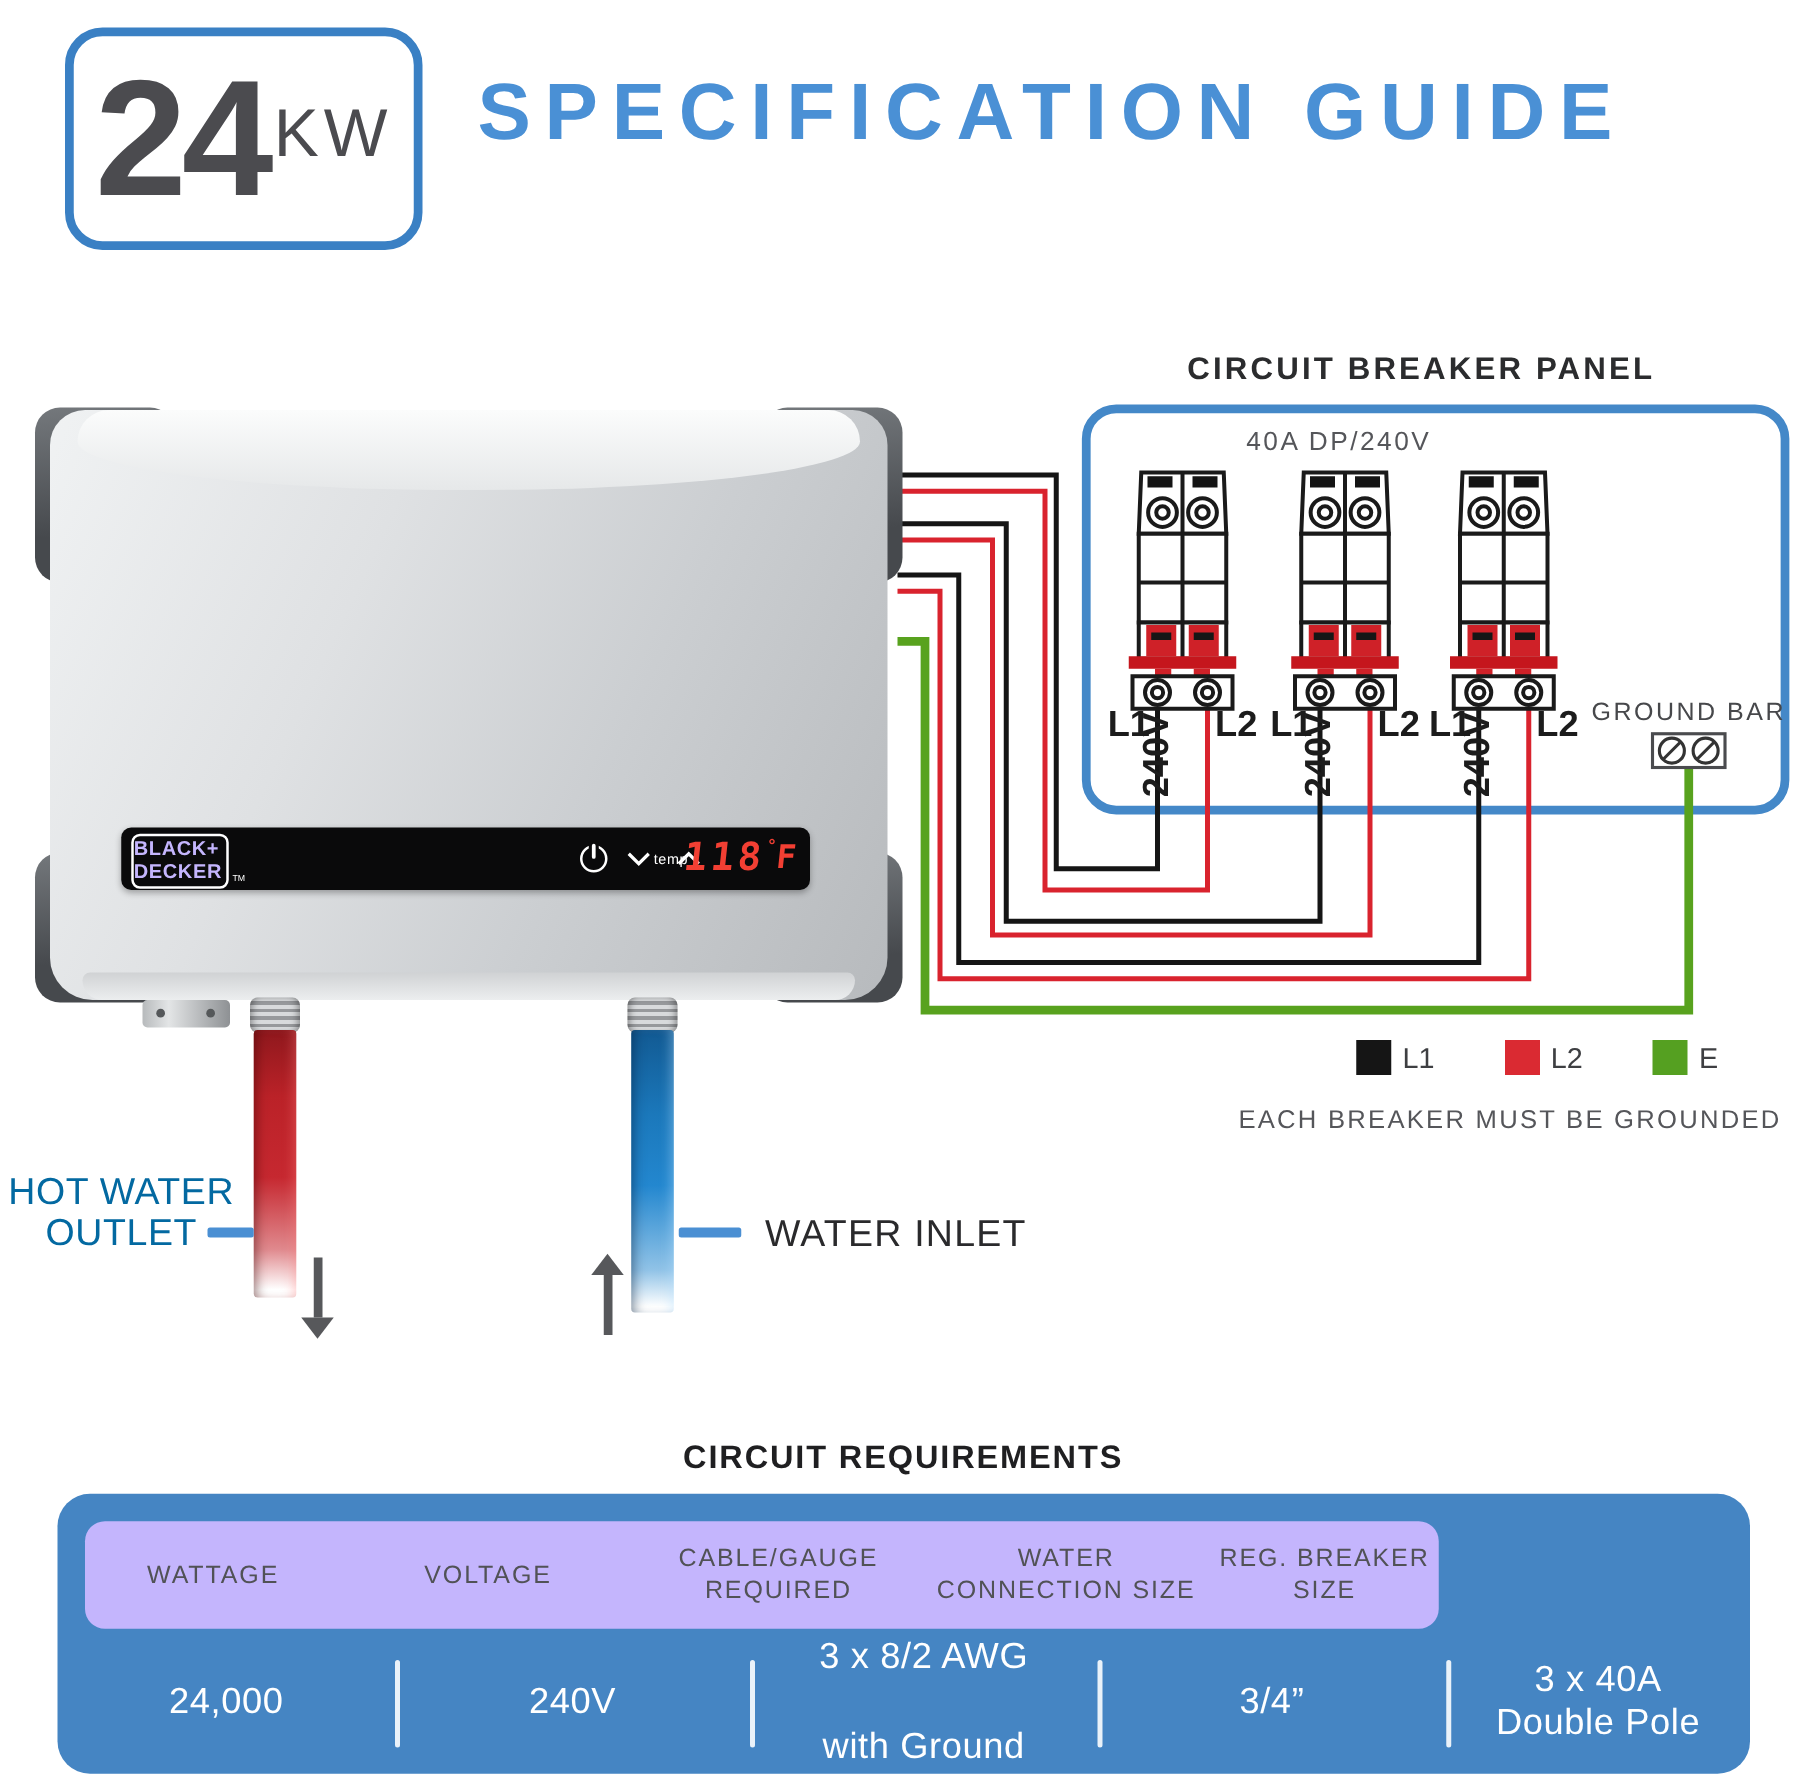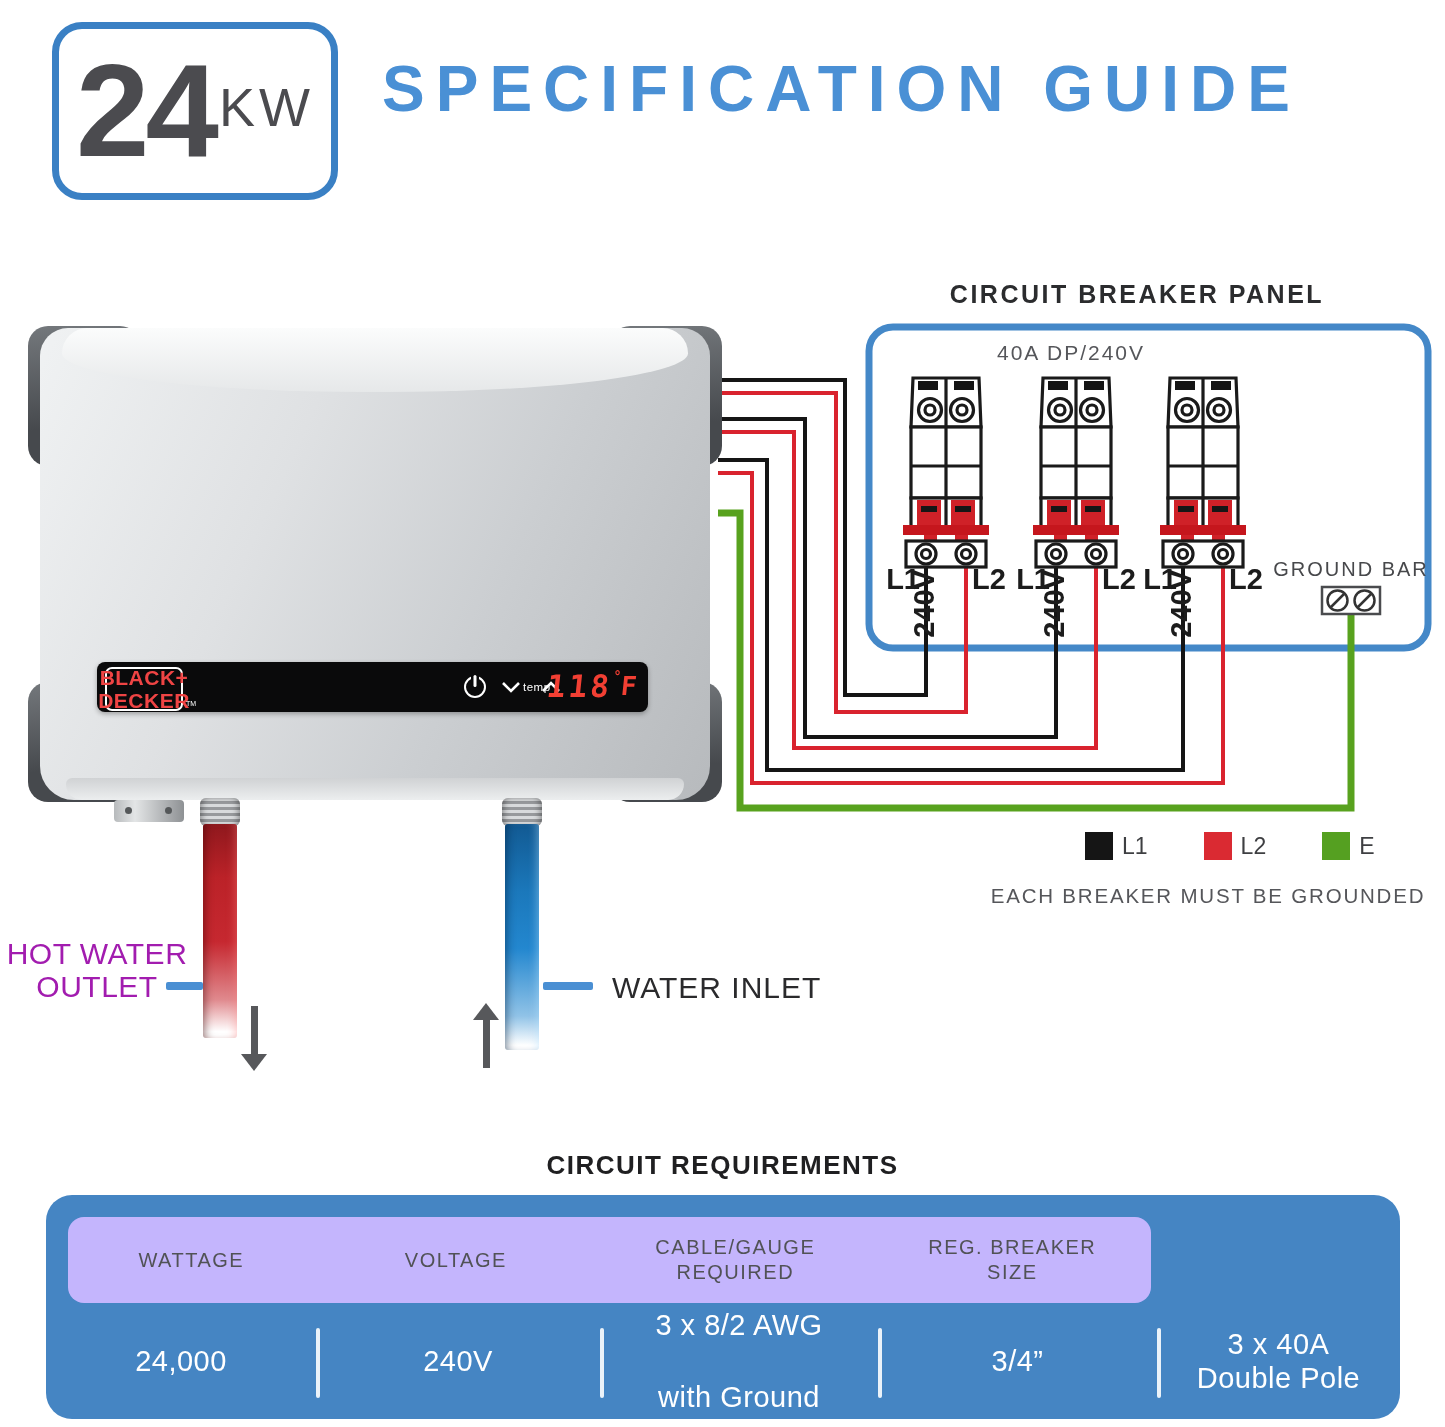--- a/index.html
+++ b/index.html
@@ -35,22 +35,22 @@
   .cap.br{right:-2px;bottom:-2px;height:120px;}
   .heater-body{position:absolute;left:10px;right:10px;top:0;bottom:0;border-radius:28px 28px 34px 34px;
       background:linear-gradient(115deg,#F0F2F3,#DFE1E3 35%,#CBCED1 65%,#B7BABD);}
   .heater-top{position:absolute;left:22px;right:22px;top:0;height:64px;
       background:linear-gradient(#FBFCFC,#E6E8E9);border-radius:26px 26px 50% 50%/26px 26px 40px 40px;}
   .heater-bottom{position:absolute;left:26px;right:26px;bottom:0;height:22px;
       background:linear-gradient(#D0D2D4,#ECEEEF);border-radius:10px 10px 26px 26px;}
   .display{position:absolute;left:67px;top:334px;width:551px;height:50px;background:#0A0A0B;
       border-radius:8px;box-shadow:0 2px 5px rgba(0,0,0,.3);}
   .bd-logo{position:absolute;left:8px;top:5px;width:74px;height:40px;border:2.5px solid #fff;border-radius:7px;
-      display:flex;flex-direction:column;align-items:center;justify-content:center;
-      font-size:21px;font-weight:700;letter-spacing:.5px;line-height:1.1;color:#ef4444;}
+      display:flex;flex-direction:column;justify-content:center;
+      font-size:16px;font-weight:700;letter-spacing:.5px;line-height:1.1;color:#c4b5fd;}
   .bd-tm{position:absolute;left:89px;top:38px;font-size:7px;color:#fff;}
   .power-icon{position:absolute;left:366px;top:13px;width:24px;height:24px;}
   .power-ring{position:absolute;inset:1px;border:2.6px solid #fff;border-radius:50%;}
   .power-notch{position:absolute;left:50%;top:-1px;transform:translateX(-50%);width:8px;height:8px;background:#0A0A0B;}
   .power-bar{position:absolute;left:50%;top:0;transform:translateX(-50%);width:3px;height:12px;background:#fff;border-radius:2px;}
   .temp-ctrl{position:absolute;left:404px;top:14px;}
   .temp-read{position:absolute;right:11px;top:6px;display:flex;align-items:flex-start;color:#F23F33;}
   .temp-digits{font-family:"DejaVu Sans Mono",monospace;font-weight:700;font-size:31px;letter-spacing:3px;
       transform:skewX(-6deg);line-height:36px;}
   .temp-deg{font-size:14px;font-weight:700;margin:0 1px 0 3px;}
@@ -74,21 +74,21 @@
       box-shadow:inset 7px 0 9px -5px rgba(0,30,60,.5),inset -7px 0 9px -5px rgba(180,225,255,.45);}
   .arrow{position:absolute;width:26px;z-index:2;}
   .arrow .stem{width:7px;height:48px;margin:0 auto;background:#57585B;}
   .arrow .head-down{width:0;height:0;border-left:13px solid transparent;border-right:13px solid transparent;border-top:17px solid #57585B;}
   .arrow .head-up{width:0;height:0;border-left:13px solid transparent;border-right:13px solid transparent;border-bottom:17px solid #57585B;}
   .arrow-down{left:241px;top:1006px;}
   .arrow-up{left:473px;top:1003px;}
 
   
   .hot-label{position:absolute;left:0;top:937px;width:194px;text-align:center;font-size:30px;
-      color:#a21caf;line-height:33px;letter-spacing:.5px;z-index:2;}
+      color:#0369a1;line-height:33px;letter-spacing:.5px;z-index:2;}
   .inlet-label{position:absolute;left:612px;top:971px;font-size:30px;color:#2A2A2C;letter-spacing:1px;z-index:2;white-space:nowrap;}
   .dash{position:absolute;height:8px;background:#4A8FD3;border-radius:2px;z-index:2;}
   .dash-hot{left:166px;top:982px;width:37px;}
   .dash-cold{left:543px;top:982px;width:50px;}
 
   
   .legend{position:absolute;left:1085px;top:832px;display:flex;align-items:center;z-index:2;}
   .sq{width:28px;height:28px;}
   .sq-l1{background:#151515;}.sq-l2{background:#DA2A32;}.sq-e{background:#55A021;}
   .legend .lab{font-size:23px;color:#3E3F42;margin-left:9px;}
@@ -322,20 +322,24 @@
       </div>
       <div class="cell">
         <span>VOLTAGE</span>
           <span></span>
       </div>
       <div class="cell">
         <span>CABLE/GAUGE</span>
           <span>REQUIRED</span>
       </div>
       <div class="cell">
+        <span>WATER</span>
+          <span>CONNECTION SIZE</span>
+      </div>
+      <div class="cell">
         <span>REG. BREAKER</span>
           <span>SIZE</span>
       </div>
     </div>
     <div class="req-values">
       <div class="cell">
         <span>24,000</span>
           <span></span>
       </div>
       <div class="cell">

